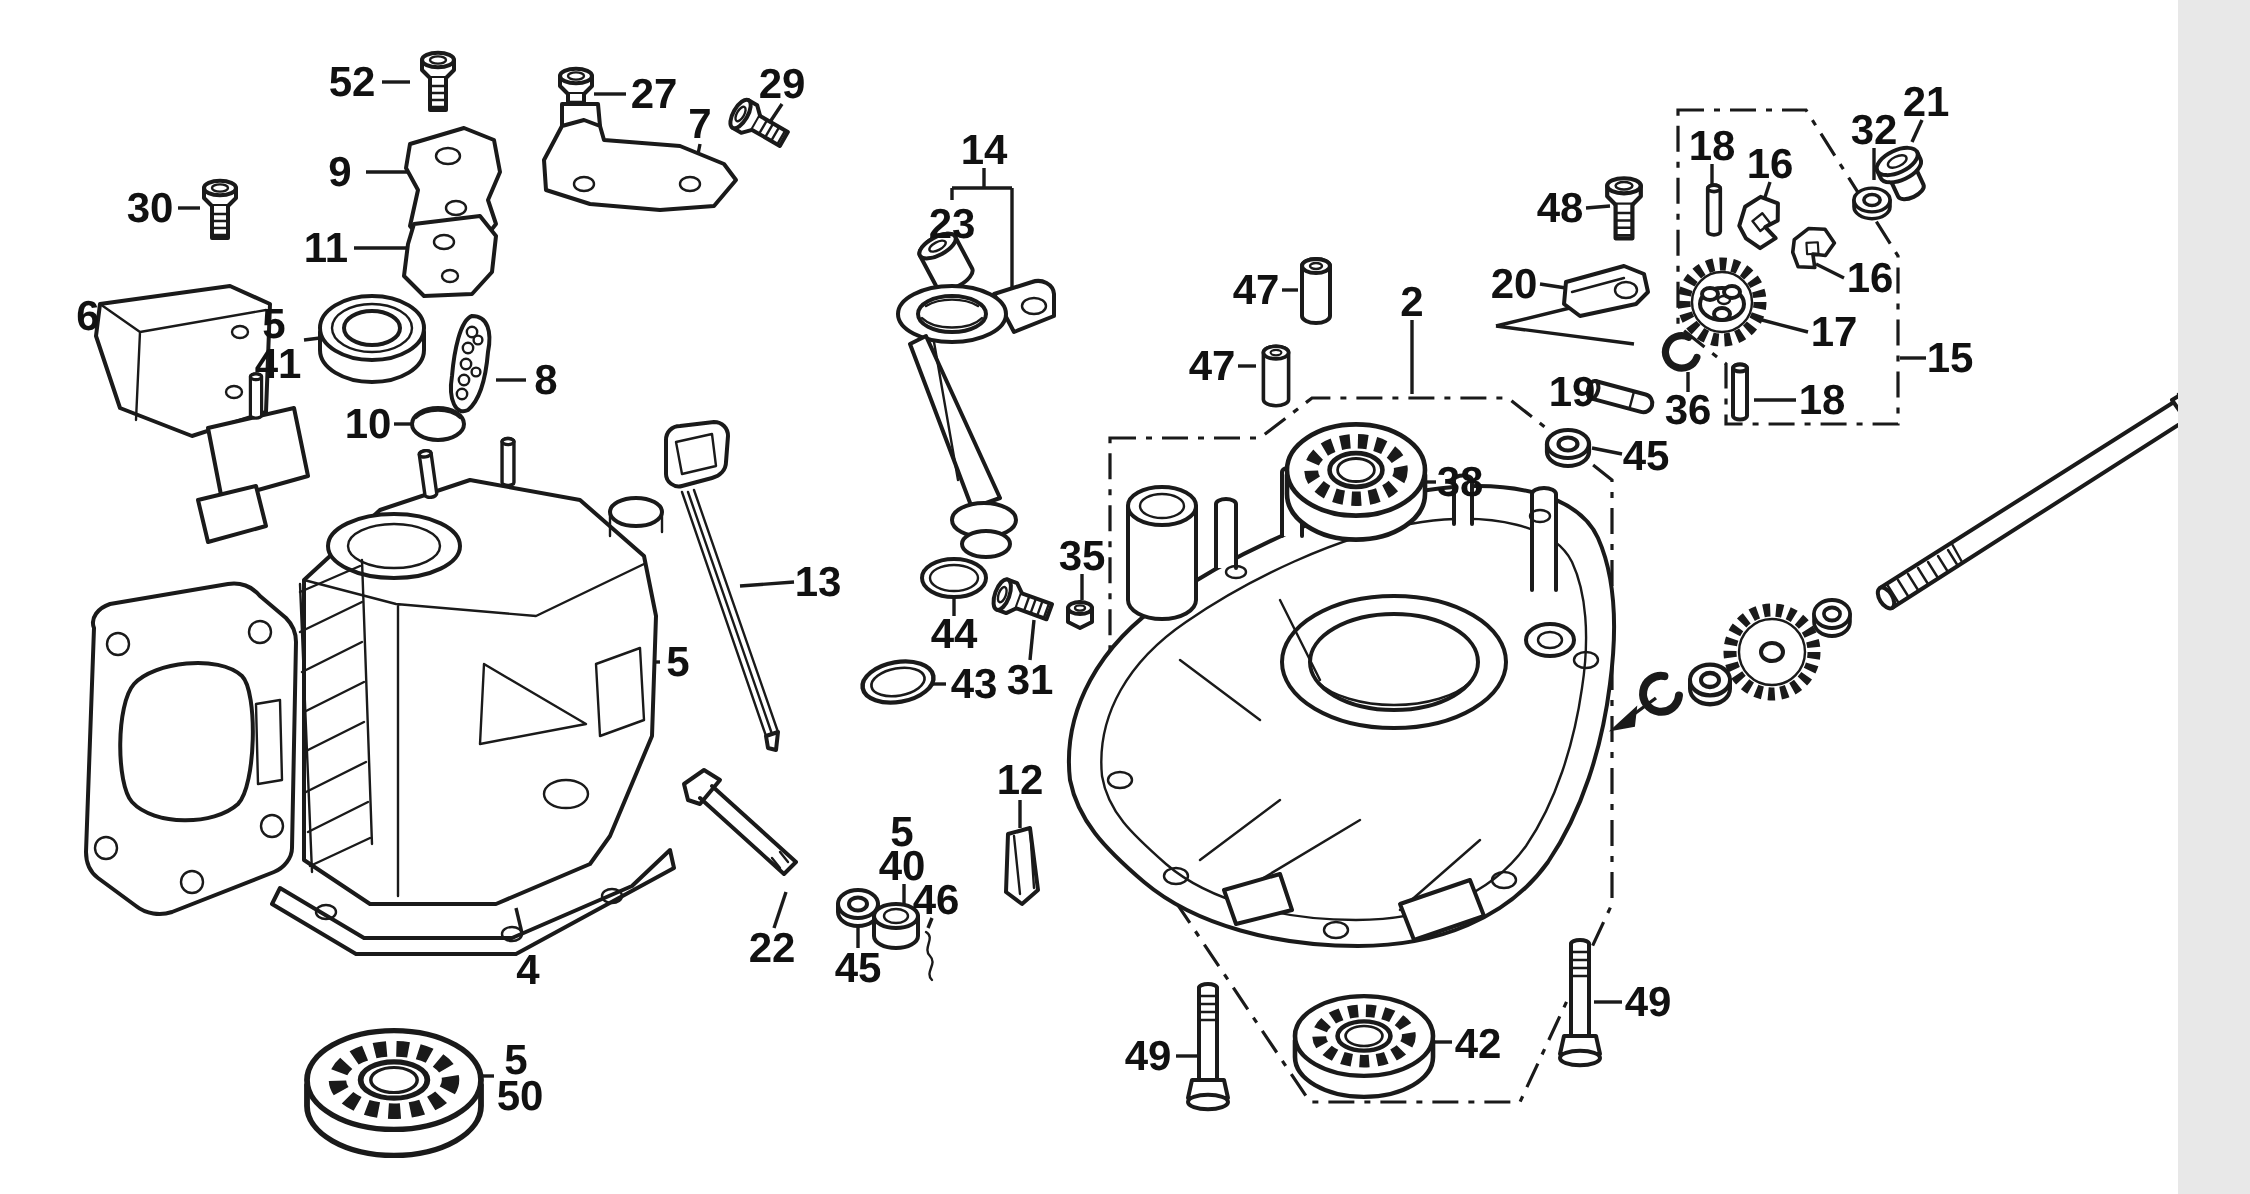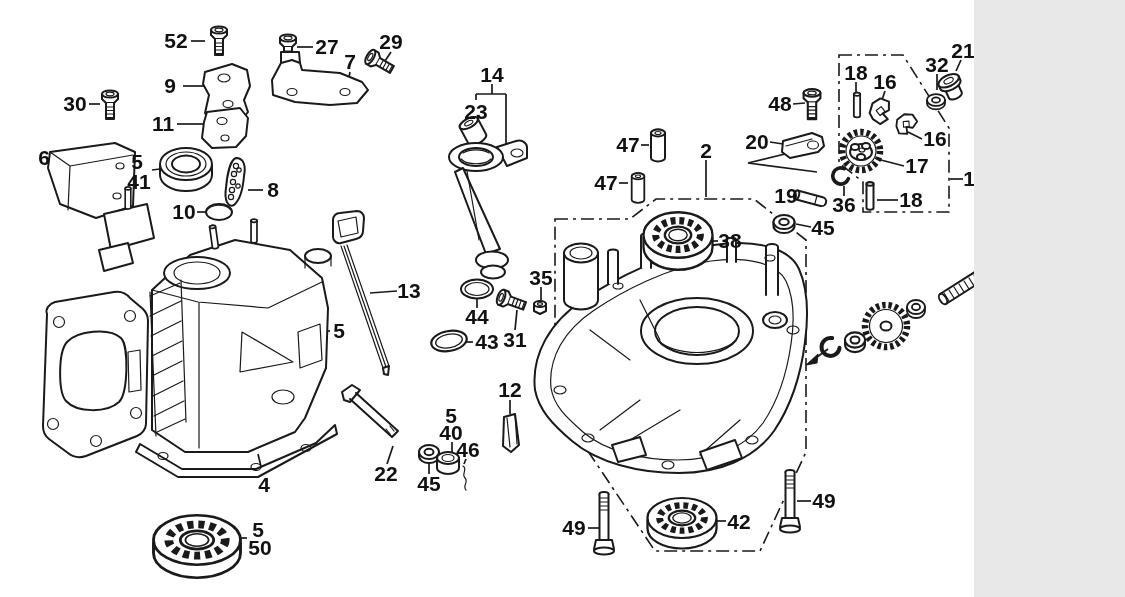--- a/index.html
+++ b/index.html
@@ -1,16 +1,16 @@
 <!DOCTYPE html>
 <html><head>
 <meta charset="utf-8">
 <style>
   html,body{margin:0;padding:0;background:#e8e8e8;}
-  .stage{position:relative;width:974px;height:597px;background:#ffffff;overflow:hidden;
+  .stage{position:relative;width:1089px;height:597px;background:#ffffff;overflow:hidden;
          font-family:"Liberation Sans",sans-serif;}
   svg{display:block}
   .part{fill:#ffffff;stroke:#1a1a1a;stroke-width:2;stroke-linejoin:round;stroke-linecap:round}
   .dark{fill:#1a1a1a;stroke:#1a1a1a}
   .pline{fill:none;stroke:#1a1a1a;stroke-width:2;stroke-linejoin:round;stroke-linecap:round}
   .thin{stroke-width:1.2}
   .lead{fill:none;stroke:#1a1a1a;stroke-width:1.7}
   .bound{fill:none;stroke:#1a1a1a;stroke-width:1.6;stroke-dasharray:13 5 3 5}
   .teeth{fill:none;stroke:#1a1a1a;stroke-width:6.5;stroke-dasharray:3.4 2.9}
   .ballring{fill:none;stroke:#1a1a1a;stroke-width:6;stroke-dasharray:4.2 3.4}

